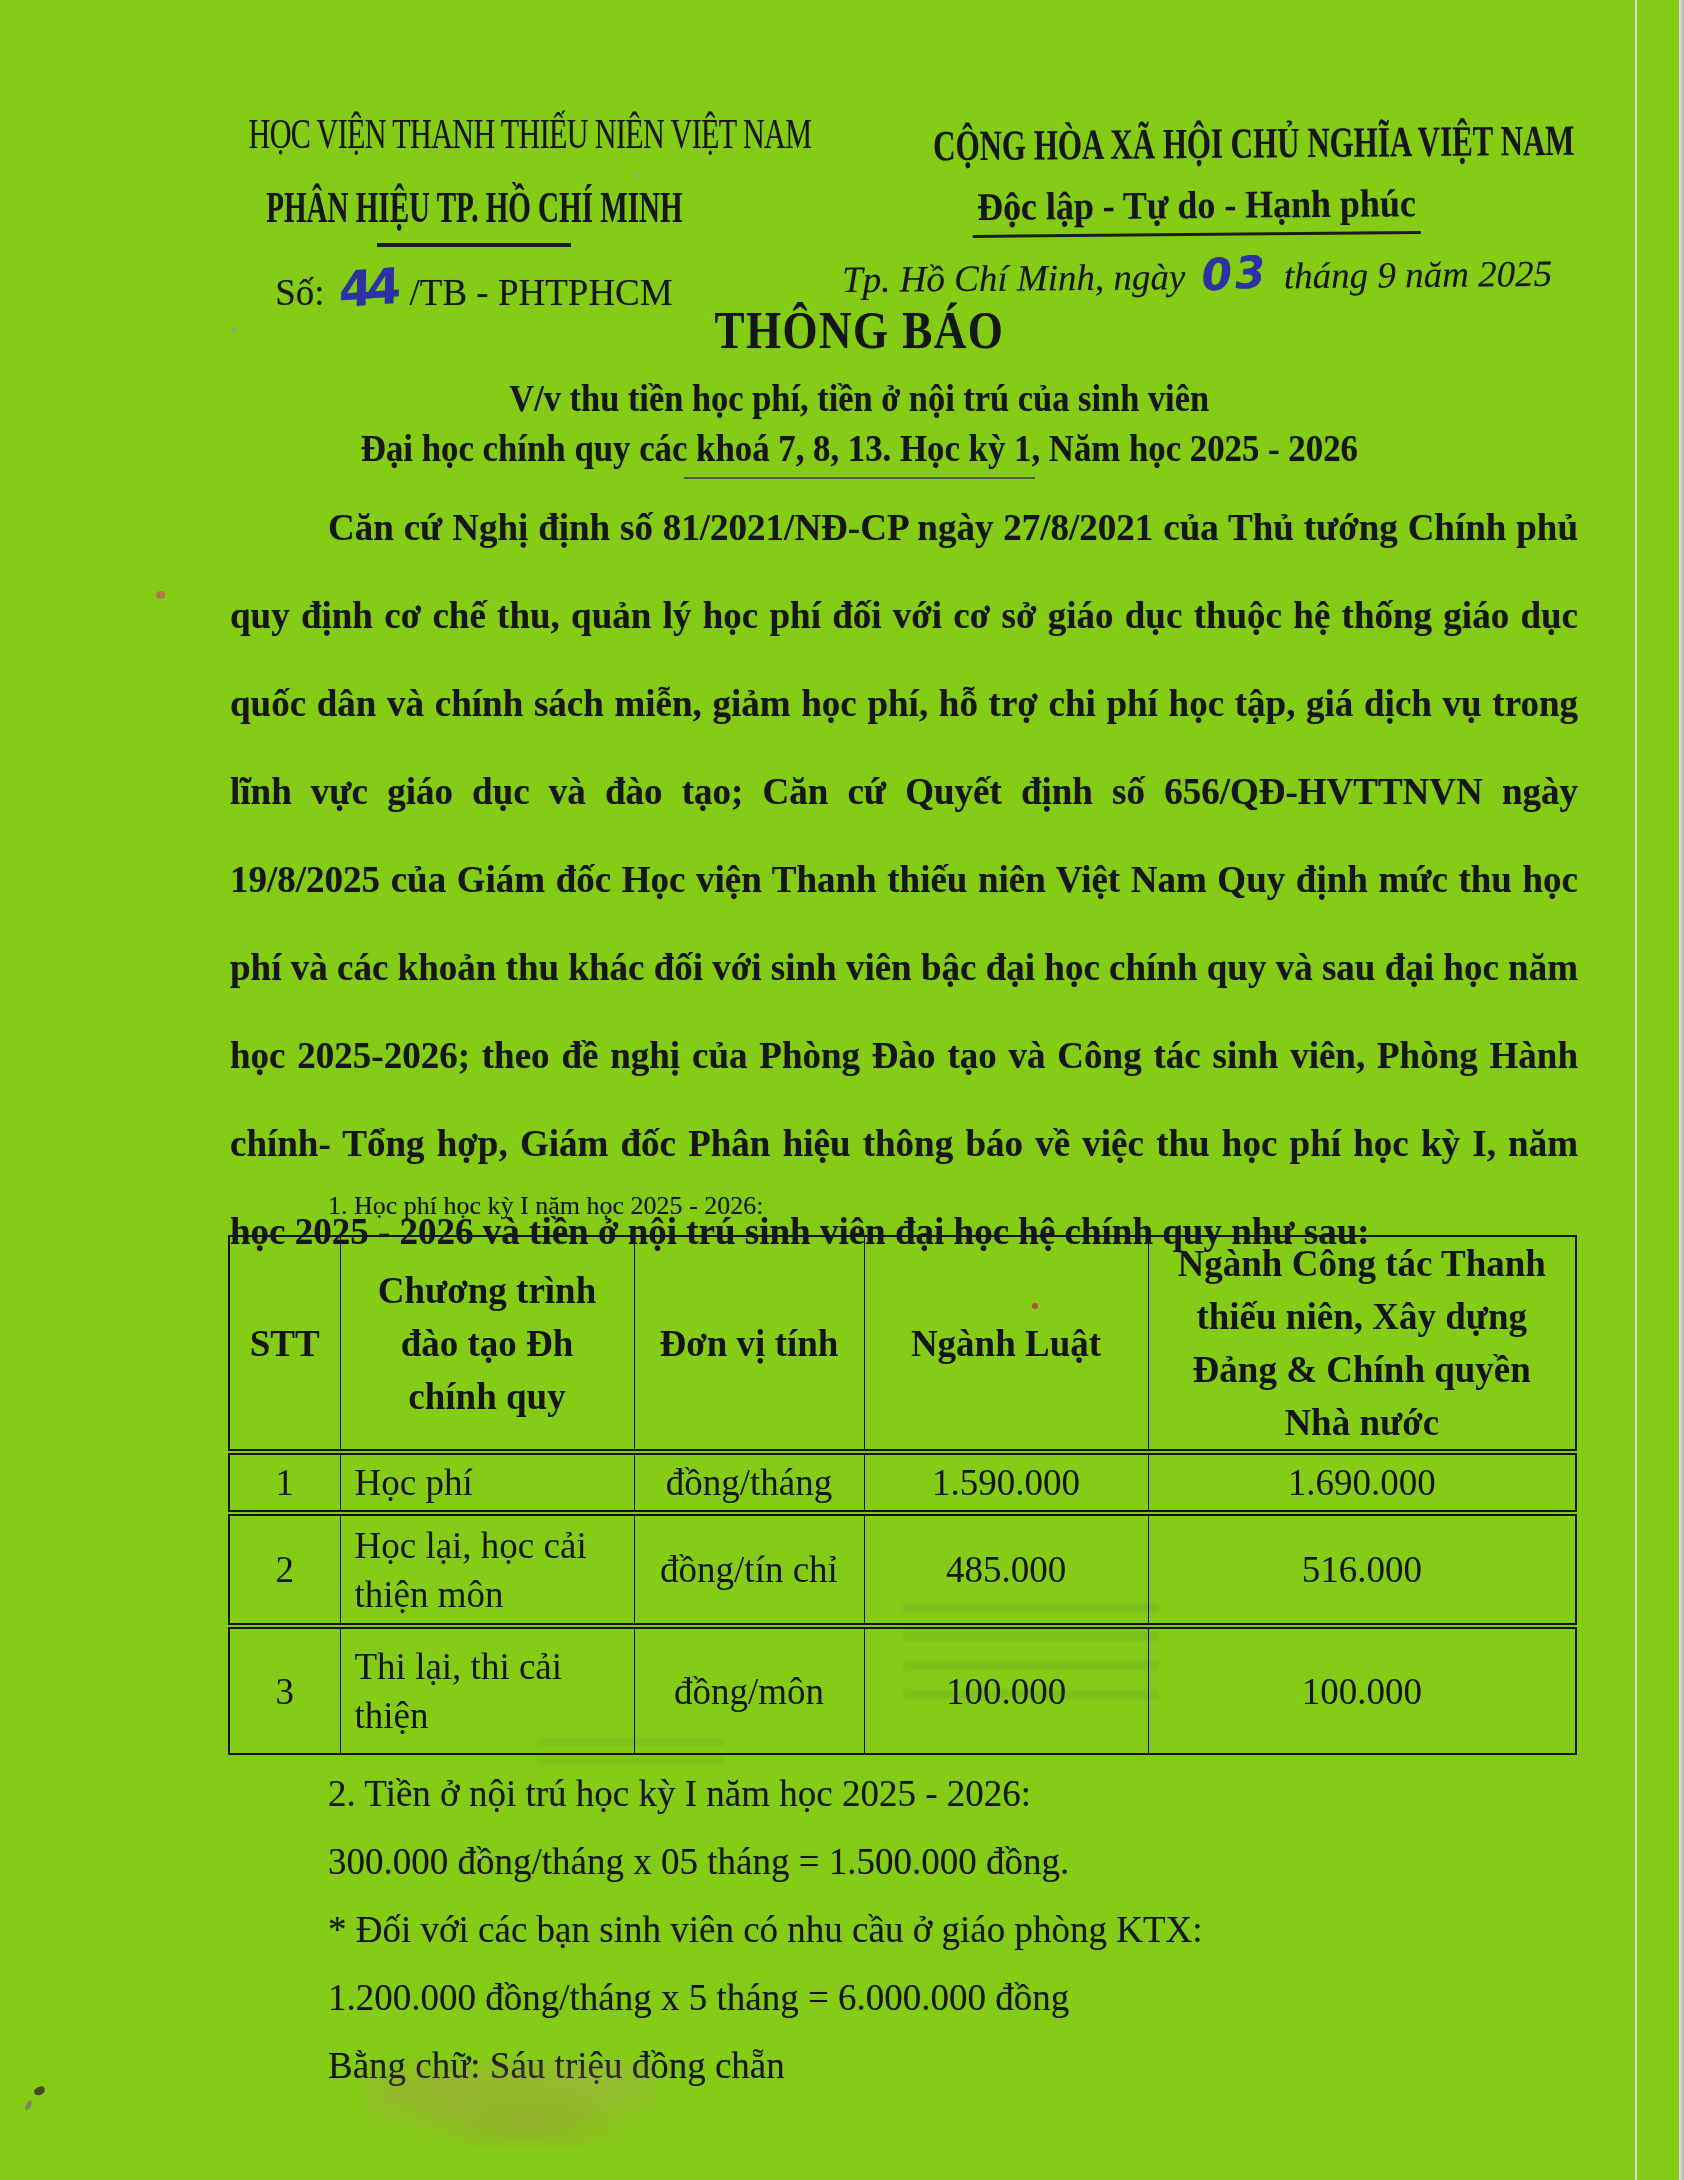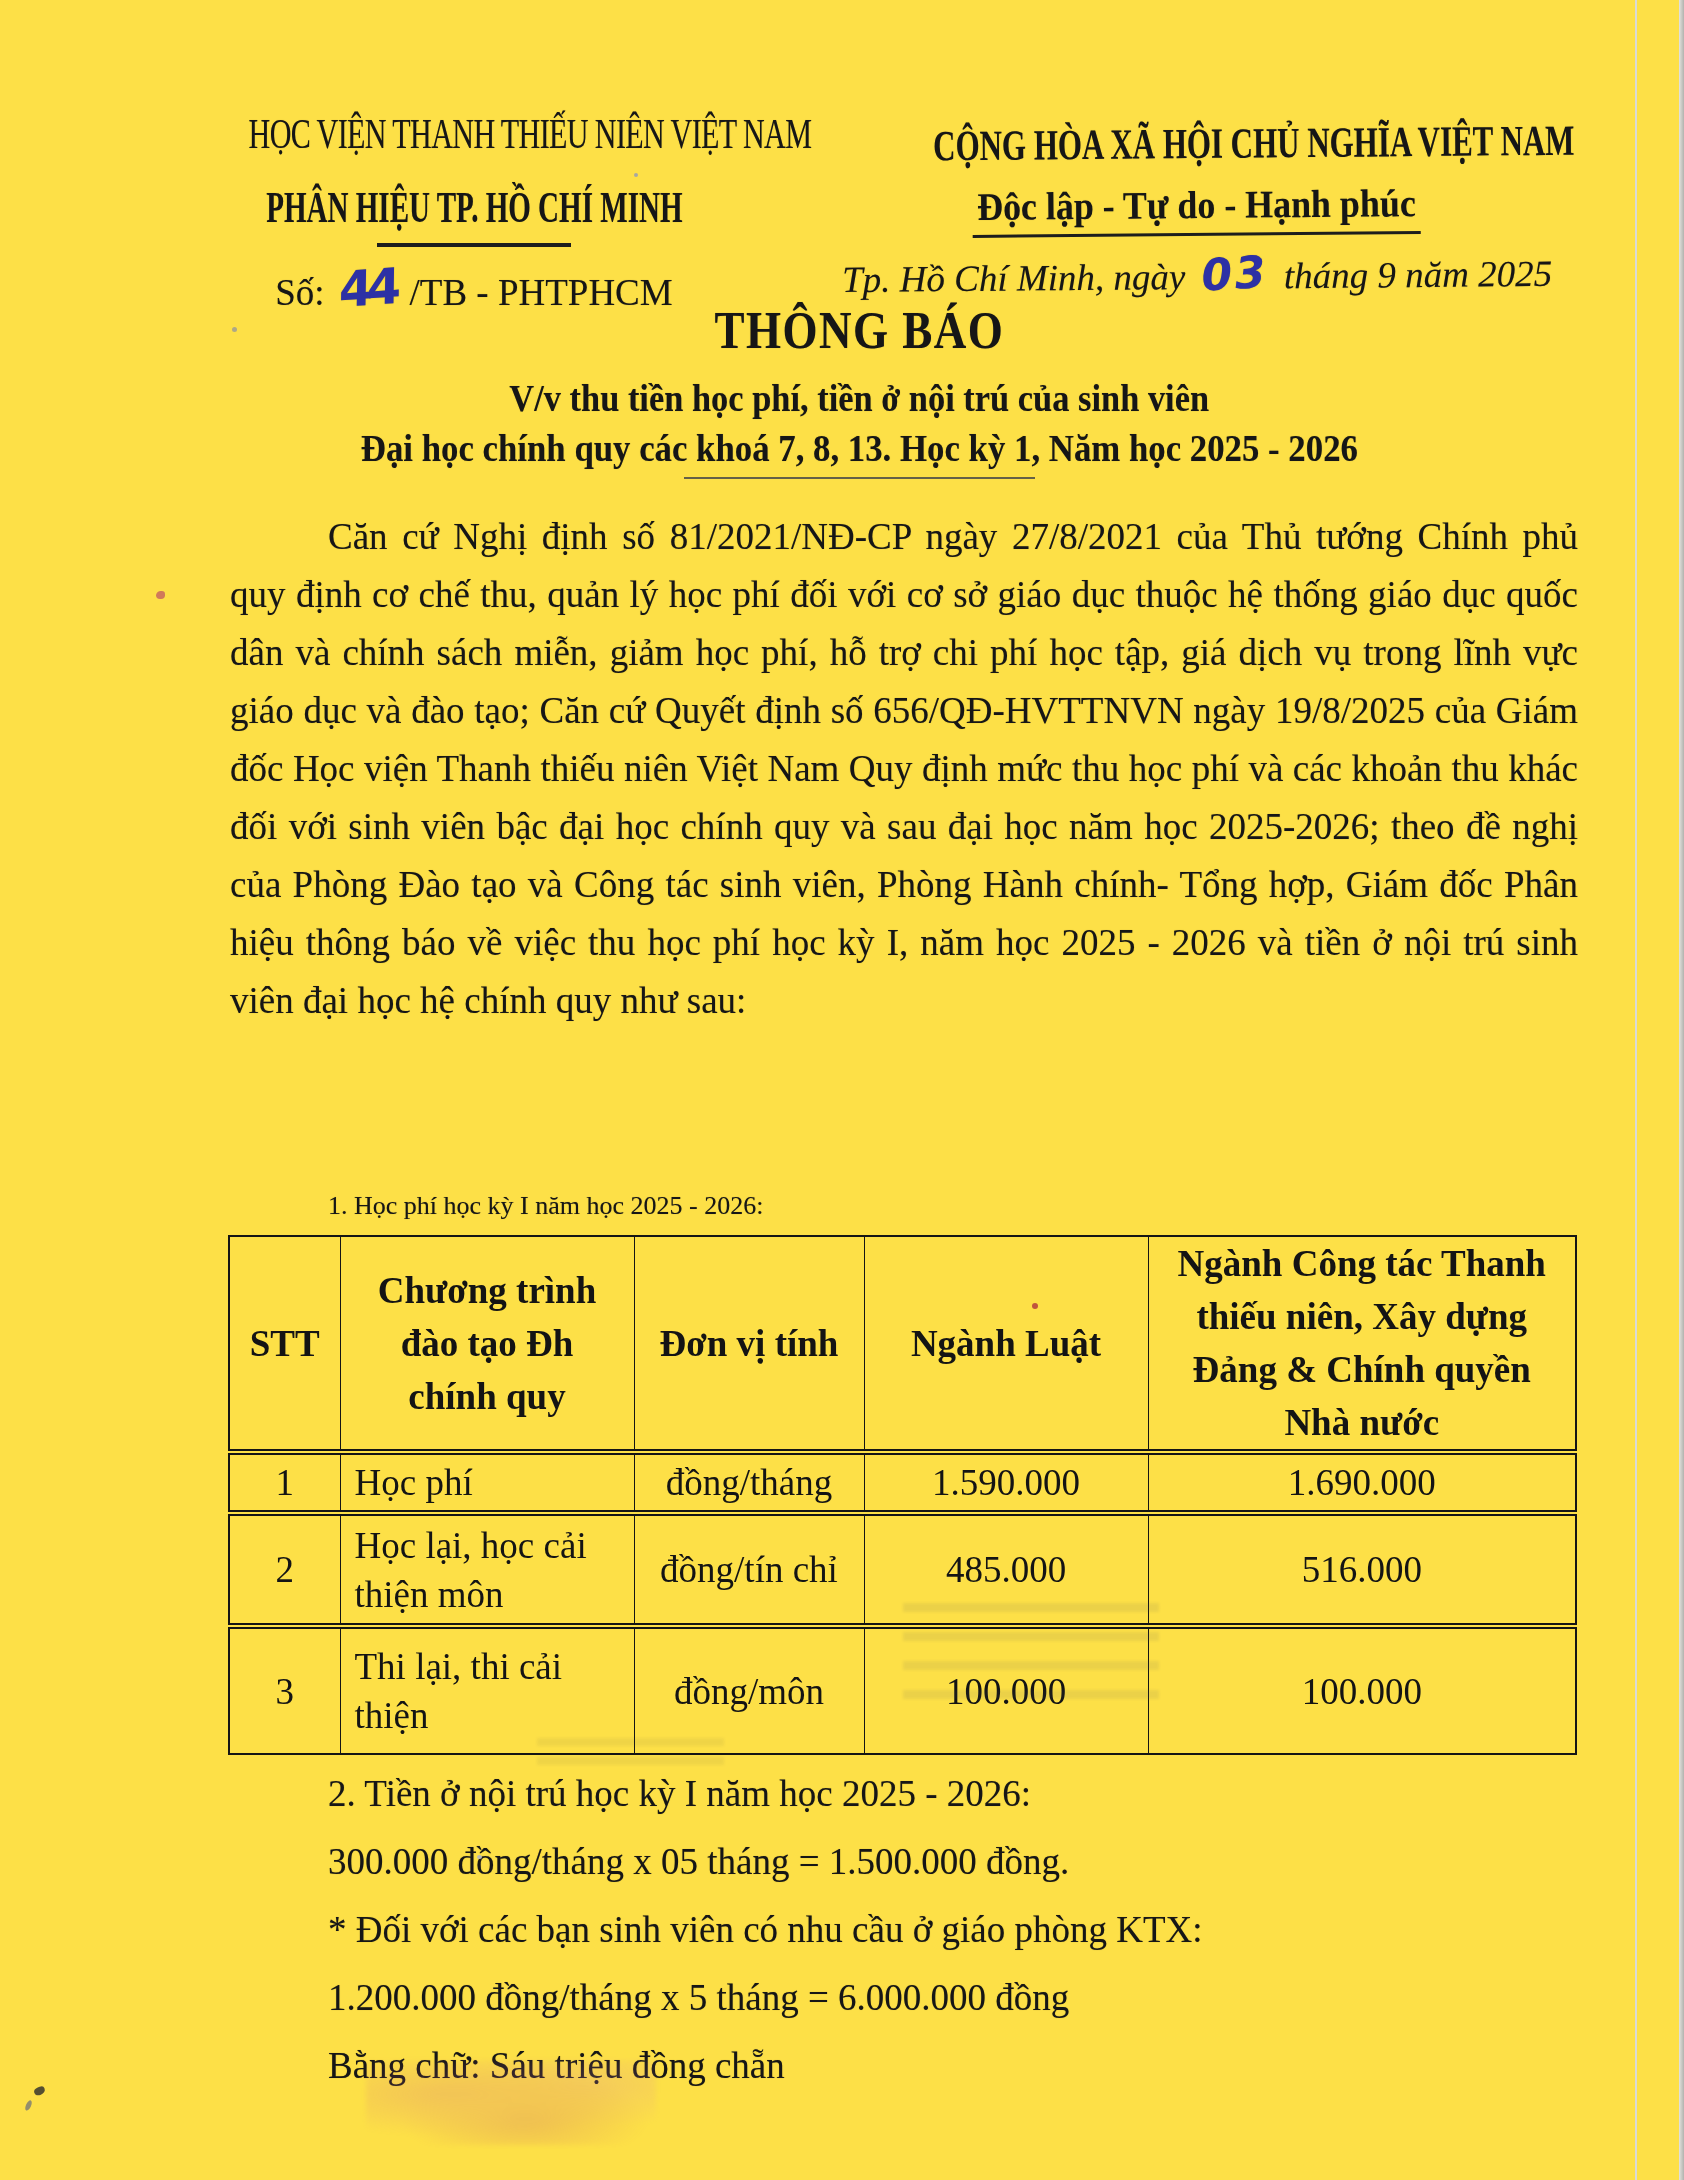--- a/index.html
+++ b/index.html
@@ -3,21 +3,21 @@
 <meta charset="utf-8">
 <style>
   html,body{margin:0;padding:0;}
   body{
     width:1685px;height:2181px;
     background:#e9e9e6;
     font-family:"Liberation Serif", serif;
   }
   .page{
     position:relative;width:1685px;height:2181px;overflow:hidden;
-    background:#fde047;
+    background:#84cc16;
     color:#161616;
   }
   .ink{ text-shadow:0 0 0.9px rgba(20,20,20,.35); }
 
   
   .hdr-left{position:absolute;left:128px;top:109px;width:692px;text-align:center;}
   .hdr-left .org{
     font-size:43px;letter-spacing:-0.9px;white-space:nowrap;
     display:inline-block;transform:scaleX(.70);transform-origin:center;
   }
@@ -52,22 +52,22 @@
   .doc-title{
     font-size:53px;font-weight:bold;letter-spacing:1.7px;
     display:inline-block;transform:scaleX(.85);transform-origin:center;
   }
   .doc-sub1{margin-top:17px;font-size:37px;font-weight:bold;display:inline-block;transform:scaleX(.93);transform-origin:center;white-space:nowrap;}
   .doc-sub2{margin-top:6.8px;font-size:37px;font-weight:bold;display:inline-block;transform:scaleX(.94);transform-origin:center;white-space:nowrap;}
   .title-rule{width:351px;height:2.6px;margin:6.8px auto 0 auto;background:#4a4a48;opacity:.85;}
 
   
   .para{
-    position:absolute;left:230px;top:508px;width:1348px;
-    font-size:37px;line-height:58px;text-align:justify;text-indent:98px;
+    position:absolute;left:230px;top:484px;width:1348px;
+    font-size:37px;line-height:88px;text-align:justify;text-indent:98px;font-weight:bold;
   }
   .sec1-head{position:absolute;left:328px;top:1191px;font-size:26px;font-weight:normal;}
 
   
   table.fees{
     position:absolute;left:228px;top:1235px;width:1346px;
     border-collapse:collapse;table-layout:fixed;
     font-size:37px;color:#141414;
   }
   table.fees col.c1{width:111px;} table.fees col.c2{width:294px;}

